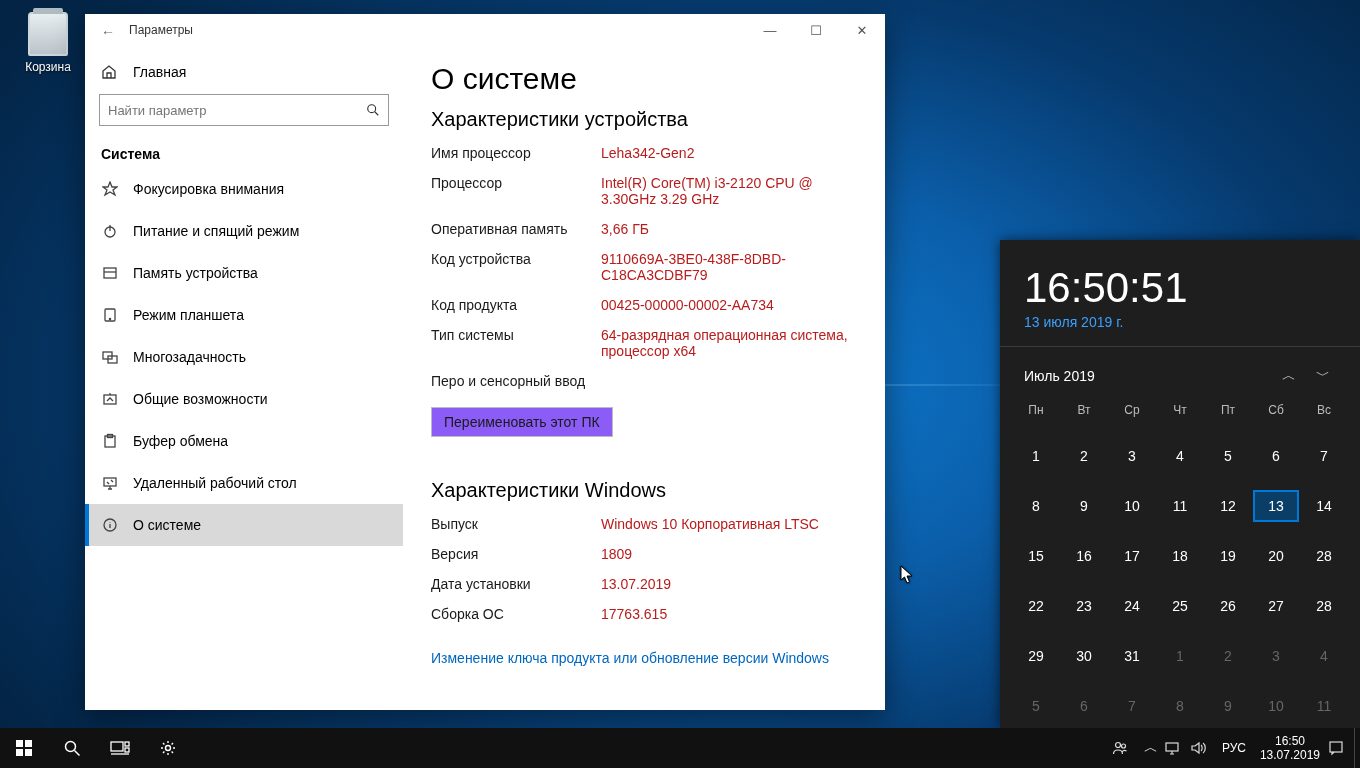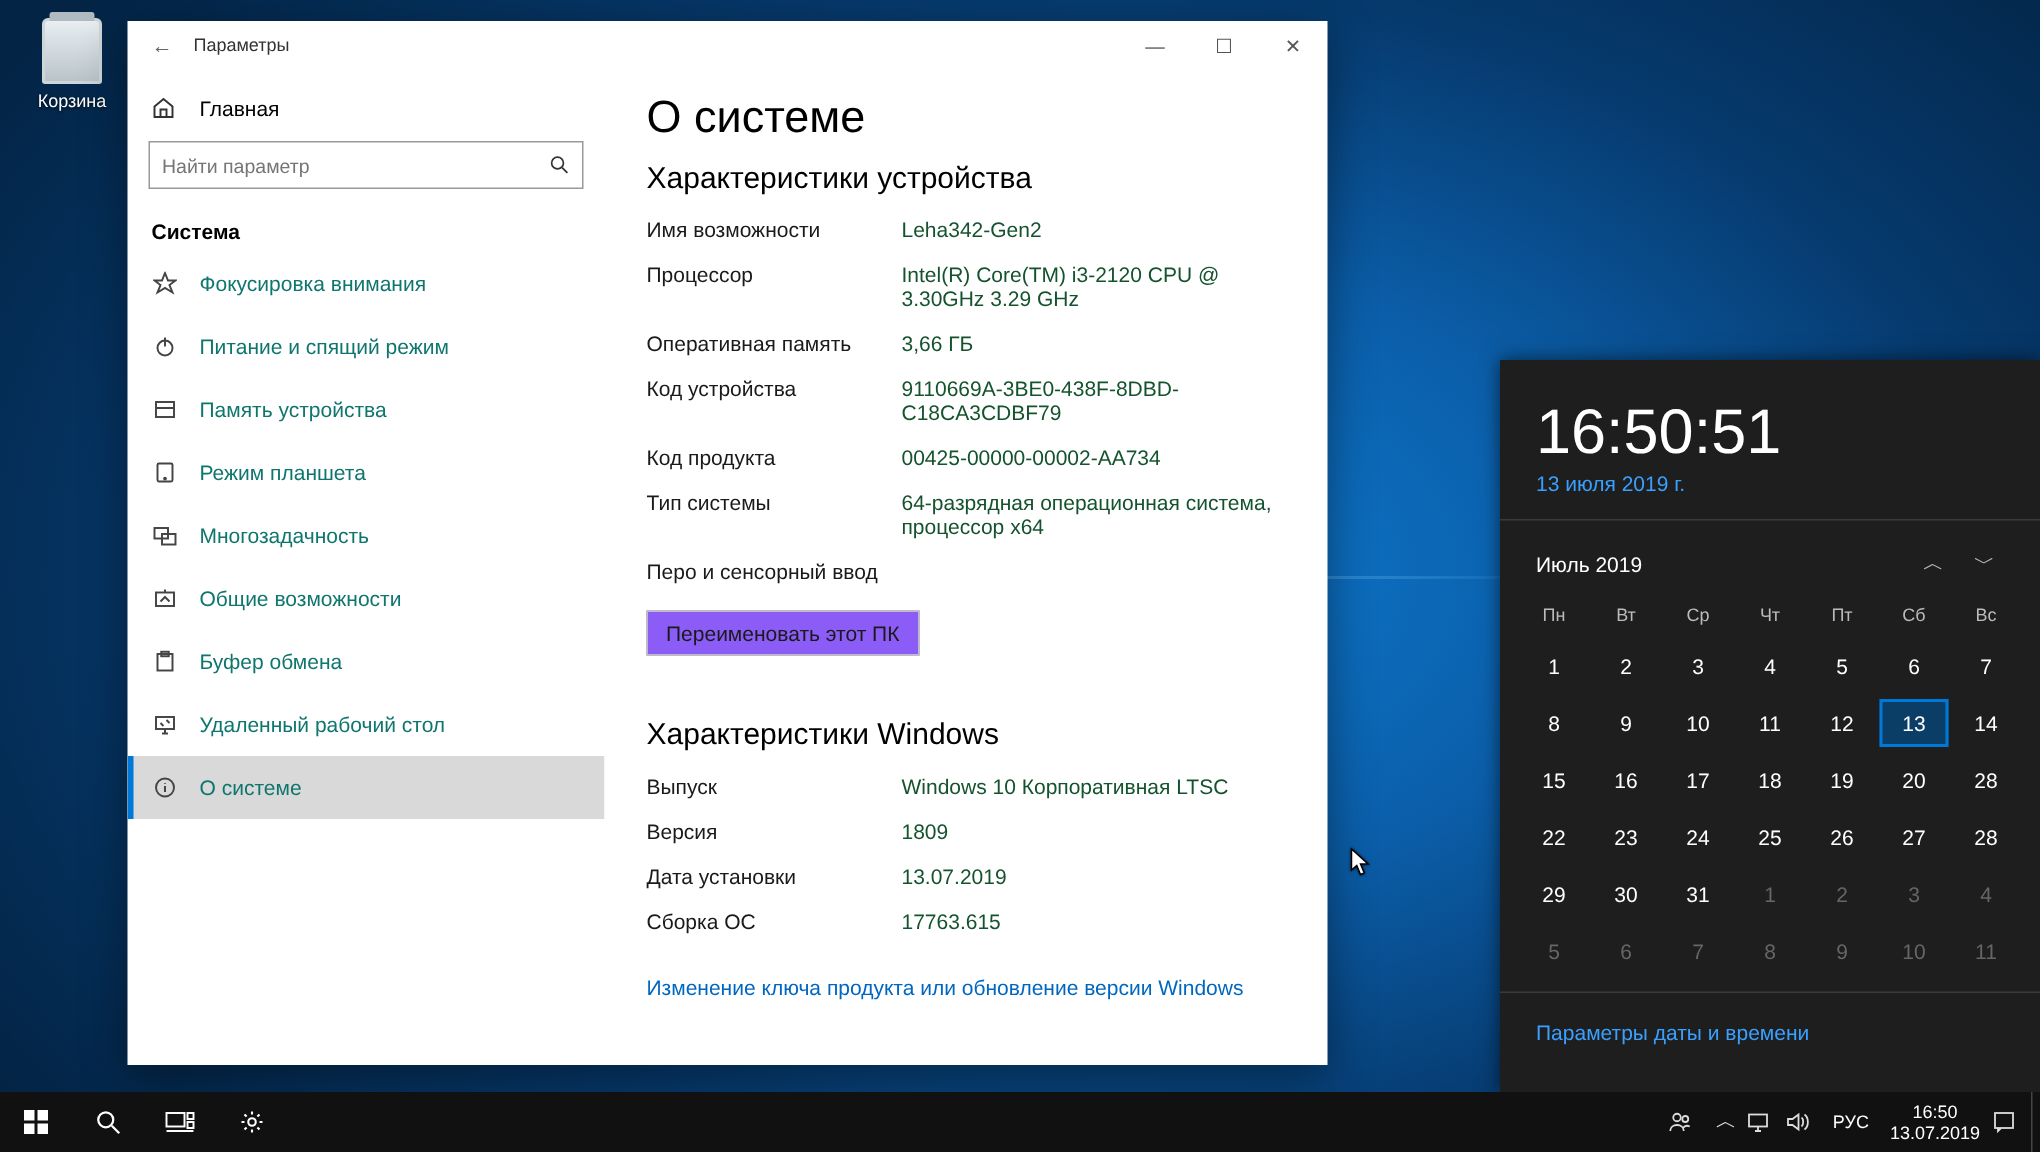--- a/index.html
+++ b/index.html
@@ -18,41 +18,41 @@
 .titlebar .ctl{width:46px;height:32px;display:flex;align-items:center;justify-content:center;color:#555;font-size:13px}
 .window-body{flex:1;display:flex;overflow:hidden}
 .sidebar{width:318px;padding:8px 0 0 0;display:flex;flex-direction:column}
 .home{display:flex;align-items:center;padding:10px 16px;color:#000;font-size:14px;gap:16px}
 .search-wrap{padding:4px 14px 12px}
 .search{border:1px solid #999;height:32px;display:flex;align-items:center;padding:0 8px}
 .search input{flex:1;border:0;outline:0;font-size:13px;color:#555;background:transparent}
 .search .glass{color:#333;font-size:14px}
 .cat-title{font-size:14px;font-weight:700;padding:8px 16px 6px;color:#000}
 .navlist{overflow:hidden}
-.navitem{display:flex;align-items:center;gap:14px;padding:12px 16px;font-size:14px;color:#0f766e}
+.navitem{display:flex;align-items:center;gap:14px;padding:12px 16px;font-size:14px;color:#000000}
 .navitem .ico{width:18px;height:18px;display:flex;align-items:center;justify-content:center;color:#444}
 .navitem.selected{background:#d9d9d9;position:relative}
 .navitem.selected::before{content:"";position:absolute;left:0;top:0;bottom:0;width:4px;background:#0078d7}
 .content{flex:1;overflow:auto;padding:16px 28px 20px}
 .content h1{font-weight:300;font-size:30px;margin-bottom:12px}
 .content h2{font-weight:400;font-size:20px;margin-bottom:14px;margin-top:6px}
 .spec-table{display:grid;grid-template-columns:170px 1fr;row-gap:14px;font-size:14px;color:#1a1a1a;margin-bottom:18px}
 .spec-table .lab{color:#1a1a1a}
-.spec-table .val{color:#14532d}
+.spec-table .val{color:#b91c1c}
 .btn-rename{display:inline-block;background:#8b5cf6;border:1px solid #bdbdbd;padding:6px 12px;font-size:14px;color:#1a1a1a}
 .link{color:#0067c0;font-size:14px;margin-top:10px;display:inline-block}
 .gap{height:36px}
 .clock-flyout{position:absolute;right:0;top:240px;width:360px;height:488px;background:#1e1e1e;color:#fff;font-size:14px;box-shadow:0 0 12px rgba(0,0,0,.6)}
 .big-time{font-size:42px;font-weight:300;padding:24px 24px 2px}
 .flyout-date{color:#3aa0ff;font-size:14px;padding:0 24px 16px}
 .divider{height:1px;background:#3a3a3a;margin:0 0 8px}
 .month-row{display:flex;align-items:center;padding:8px 24px 6px}
 .month-row .spacer{flex:1}
 .month-row .chev{padding:4px 6px;color:#bbb;font-size:14px;margin-left:8px}
-.cal-grid{display:grid;grid-template-columns:repeat(7,1fr);padding:4px 12px 10px;text-align:center;row-gap:4px}
+.cal-grid{display:grid;grid-template-columns:repeat(7,1fr);padding:4px 12px 10px;text-align:center;row-gap:16px}
 .cal-grid .dow{color:#bbb;font-size:12px;padding:4px 0 6px}
 .cal-grid .day{color:#fff;font-size:14px;padding:8px 0;margin:1px}
 .cal-grid .day.out{color:#666}
 .cal-grid .day.today{border:2px solid #0078d7;background:#0b3e66;padding:6px 0}
 .cal-footer{color:#3aa0ff;padding:10px 24px}
 .taskbar{position:absolute;left:0;right:0;bottom:0;height:40px;background:#111;display:flex;align-items:center;color:#fff}
 .tbtn{width:48px;height:40px;display:flex;align-items:center;justify-content:center;color:#fff;font-size:16px}
 .tray{margin-left:auto;display:flex;align-items:center;height:40px}
 .tray .ico{width:26px;text-align:center;font-size:14px;color:#ddd}
 .tray .lang{font-size:12px;padding:0 6px}
@@ -187,21 +187,21 @@
               </span>
               <span>О системе</span>
             </div>
           </div>
       </div>
 
       <div class="content">
         <h1>О системе</h1>
         <h2>Характеристики устройства</h2>
         <div class="spec-table" id="devspecs">
-            <div class="lab">Имя возможности</div>
+            <div class="lab">Имя процессор</div>
             <div class="val">Leha342-Gen2</div>
             <div class="lab">Процессор</div>
             <div class="val">Intel(R) Core(TM) i3-2120 CPU @ 3.30GHz   3.29 GHz</div>
             <div class="lab">Оперативная память</div>
             <div class="val">3,66 ГБ</div>
             <div class="lab">Код устройства</div>
             <div class="val">9110669A-3BE0-438F-8DBD-C18CA3CDBF79</div>
             <div class="lab">Код продукта</div>
             <div class="val">00425-00000-00002-AA734</div>
             <div class="lab">Тип системы</div>

